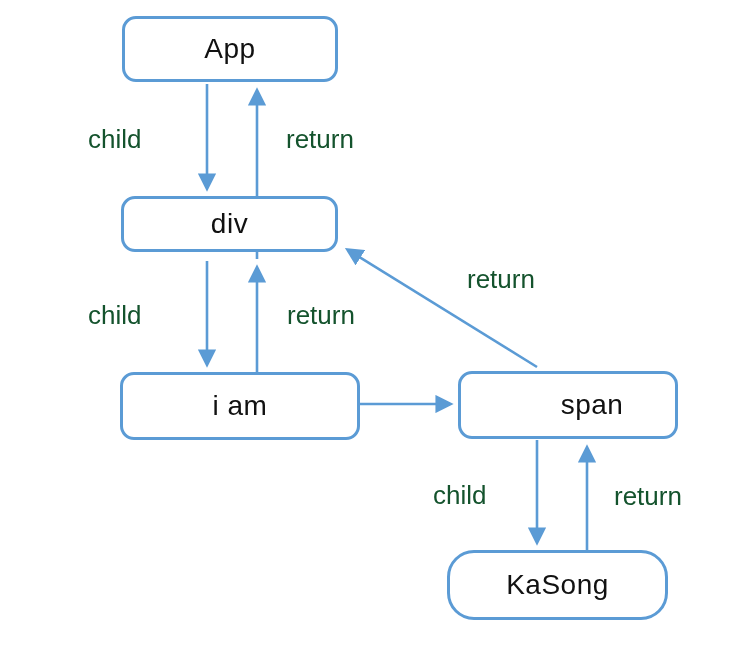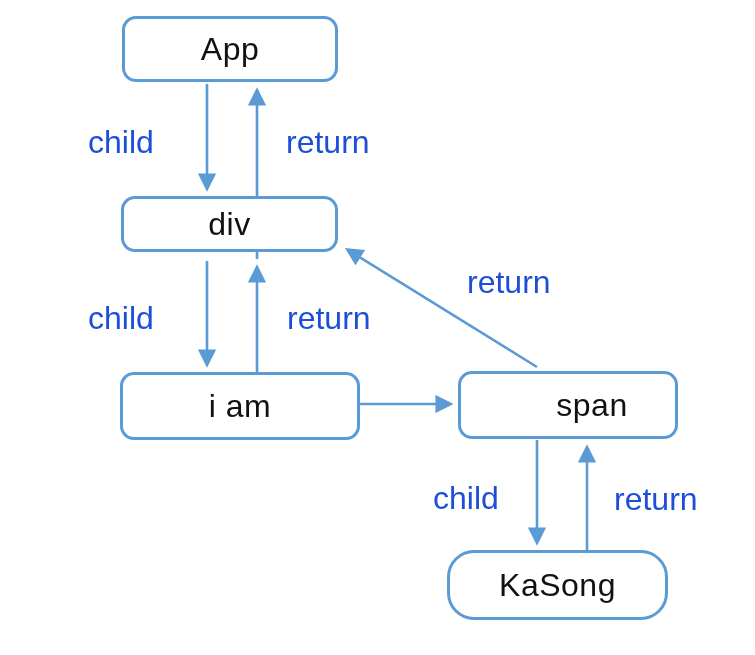--- a/index.html
+++ b/index.html
@@ -22,33 +22,33 @@
     pointer-events: none;
   }
   .node {
     position: absolute;
     border: 3px solid #5b9bd5;
     border-radius: 14px;
     background: #ffffff;
     display: flex;
     align-items: center;
     justify-content: center;
-    font-size: 32px;
+    font-size: 28px;
     color: #111111;
     letter-spacing: 0.5px;
   }
   .node-app    { left: 122px; top: 16px;  width: 216px; height: 66px; }
   .node-div    { left: 121px; top: 196px; width: 217px; height: 56px; }
   .node-iam    { left: 120px; top: 372px; width: 240px; height: 68px; }
   .node-span   { left: 458px; top: 371px; width: 220px; height: 68px; padding-left: 48px; }
   .node-kasong { left: 447px; top: 550px; width: 221px; height: 70px; border-radius: 27px; }
   .edge-label {
     position: absolute;
-    font-size: 32px;
-    color: #1d4ed8;
+    font-size: 26px;
+    color: #14532d;
     white-space: nowrap;
   }
   .lbl-child1  { left: 88px;  top: 124px; }
   .lbl-return1 { left: 286px; top: 124px; }
   .lbl-child2  { left: 88px;  top: 300px; }
   .lbl-return2 { left: 287px; top: 300px; }
   .lbl-return3 { left: 467px; top: 264px; }
   .lbl-sibling { left: 341px; top: 446px; }
   .lbl-child3  { left: 433px; top: 480px; }
   .lbl-return4 { left: 614px; top: 481px; }

